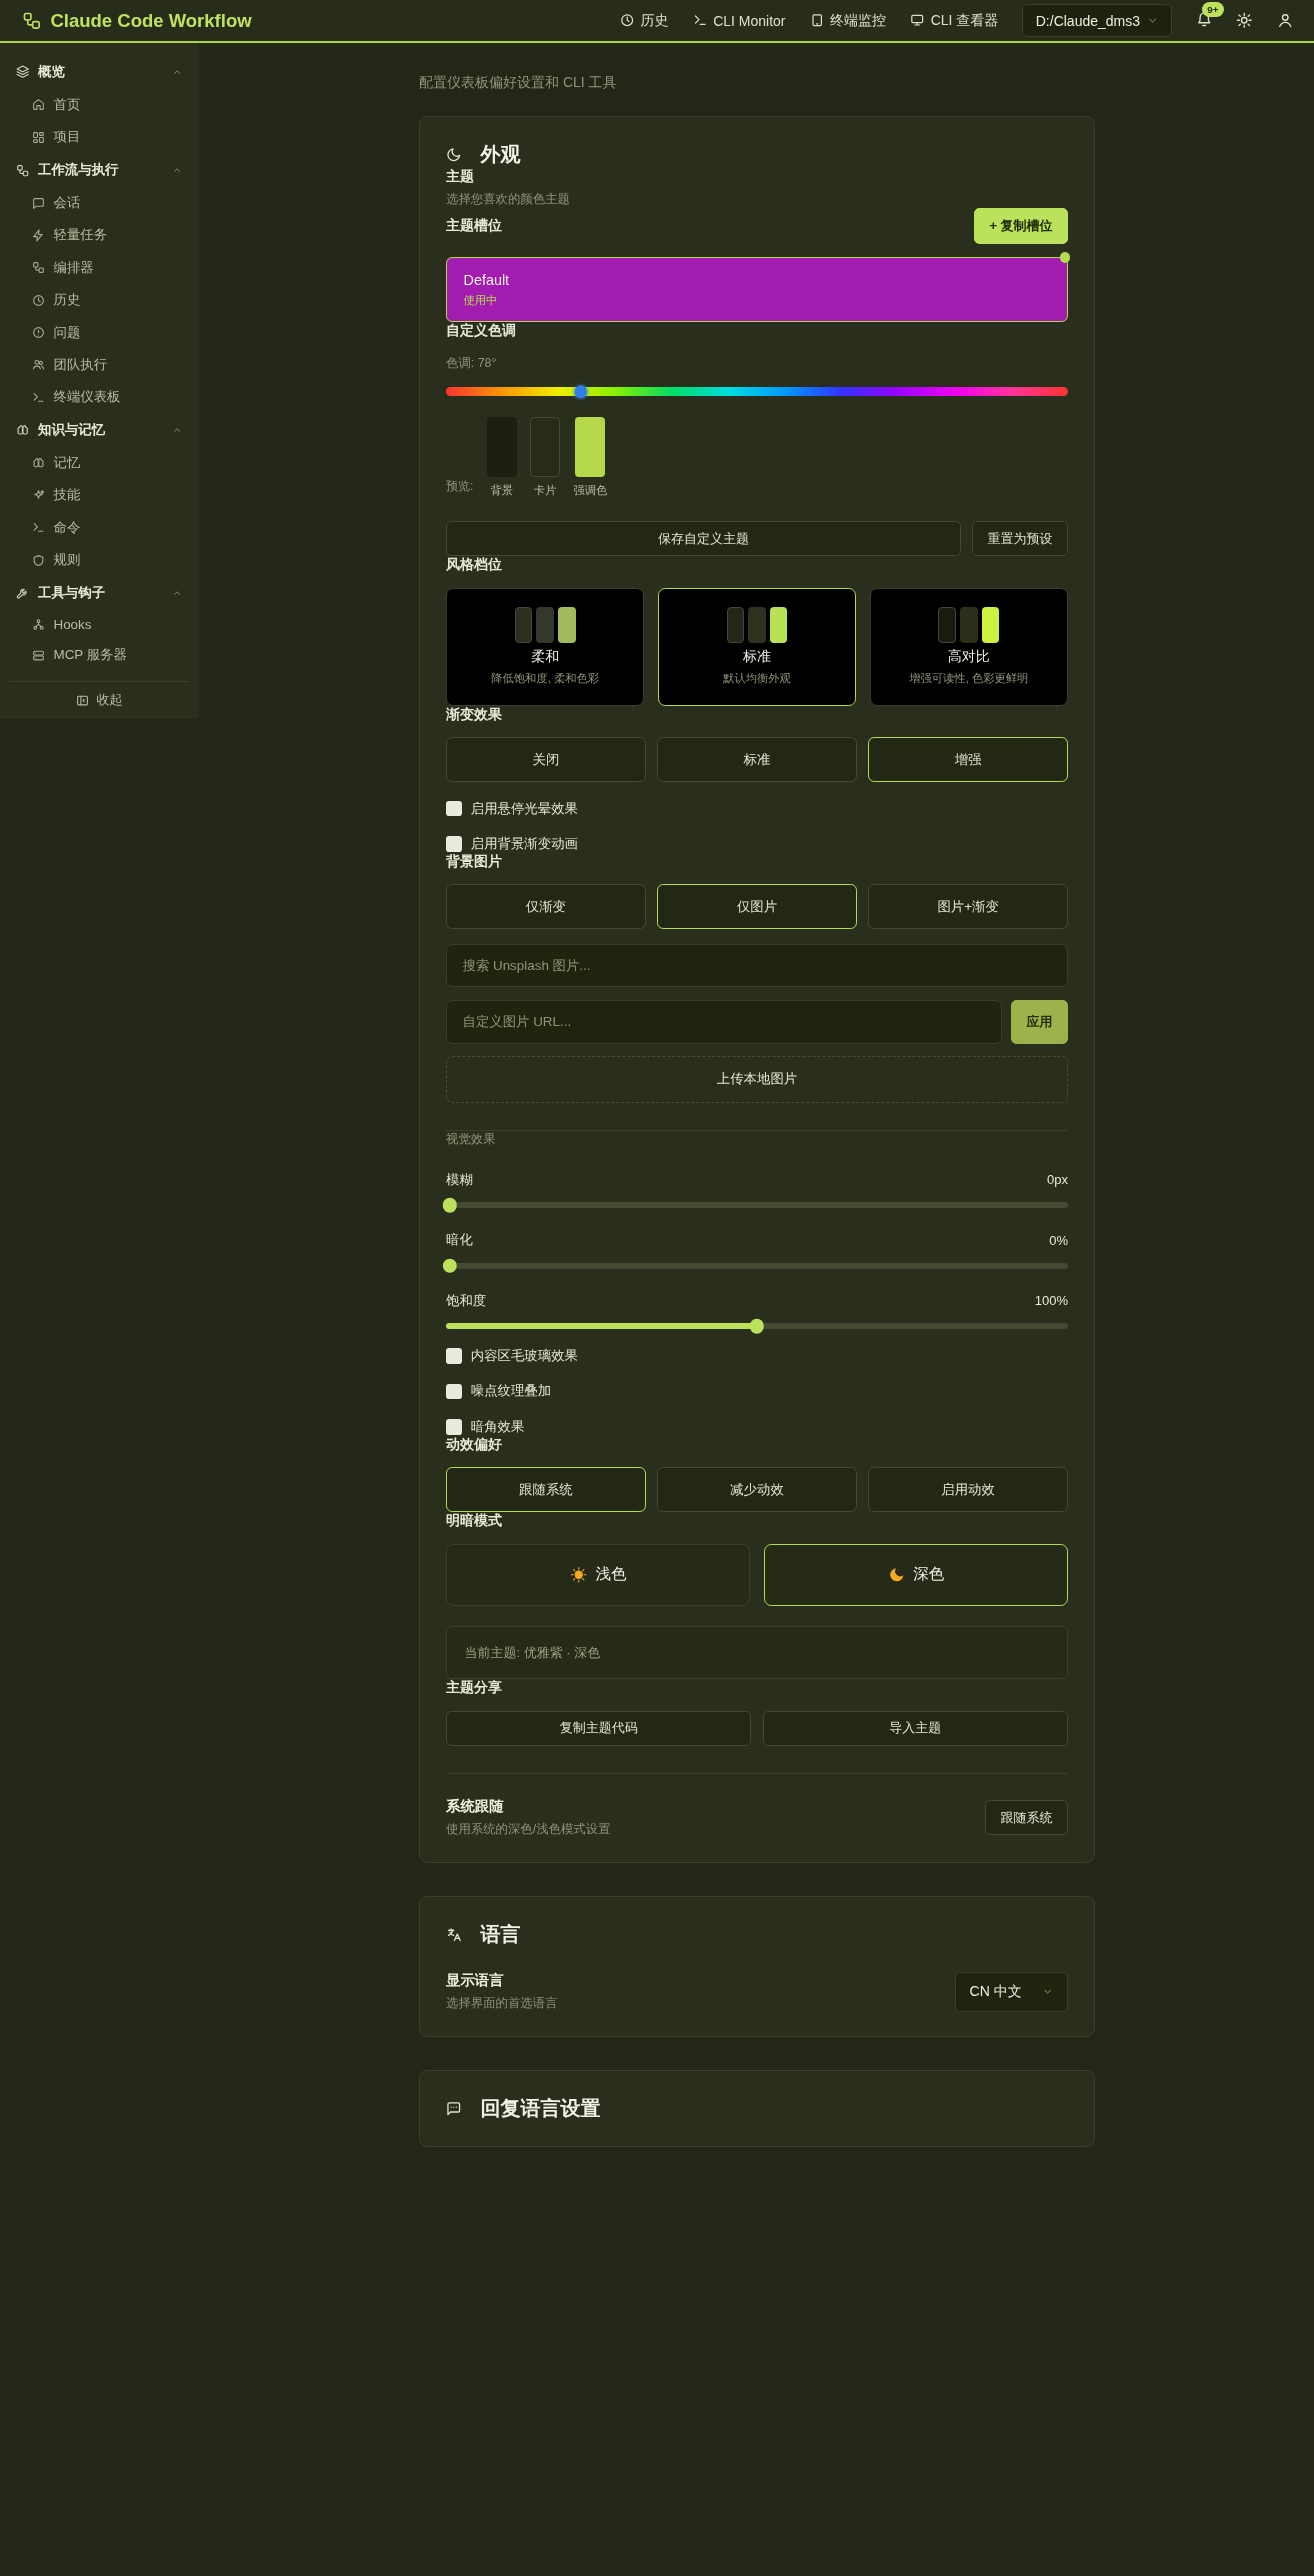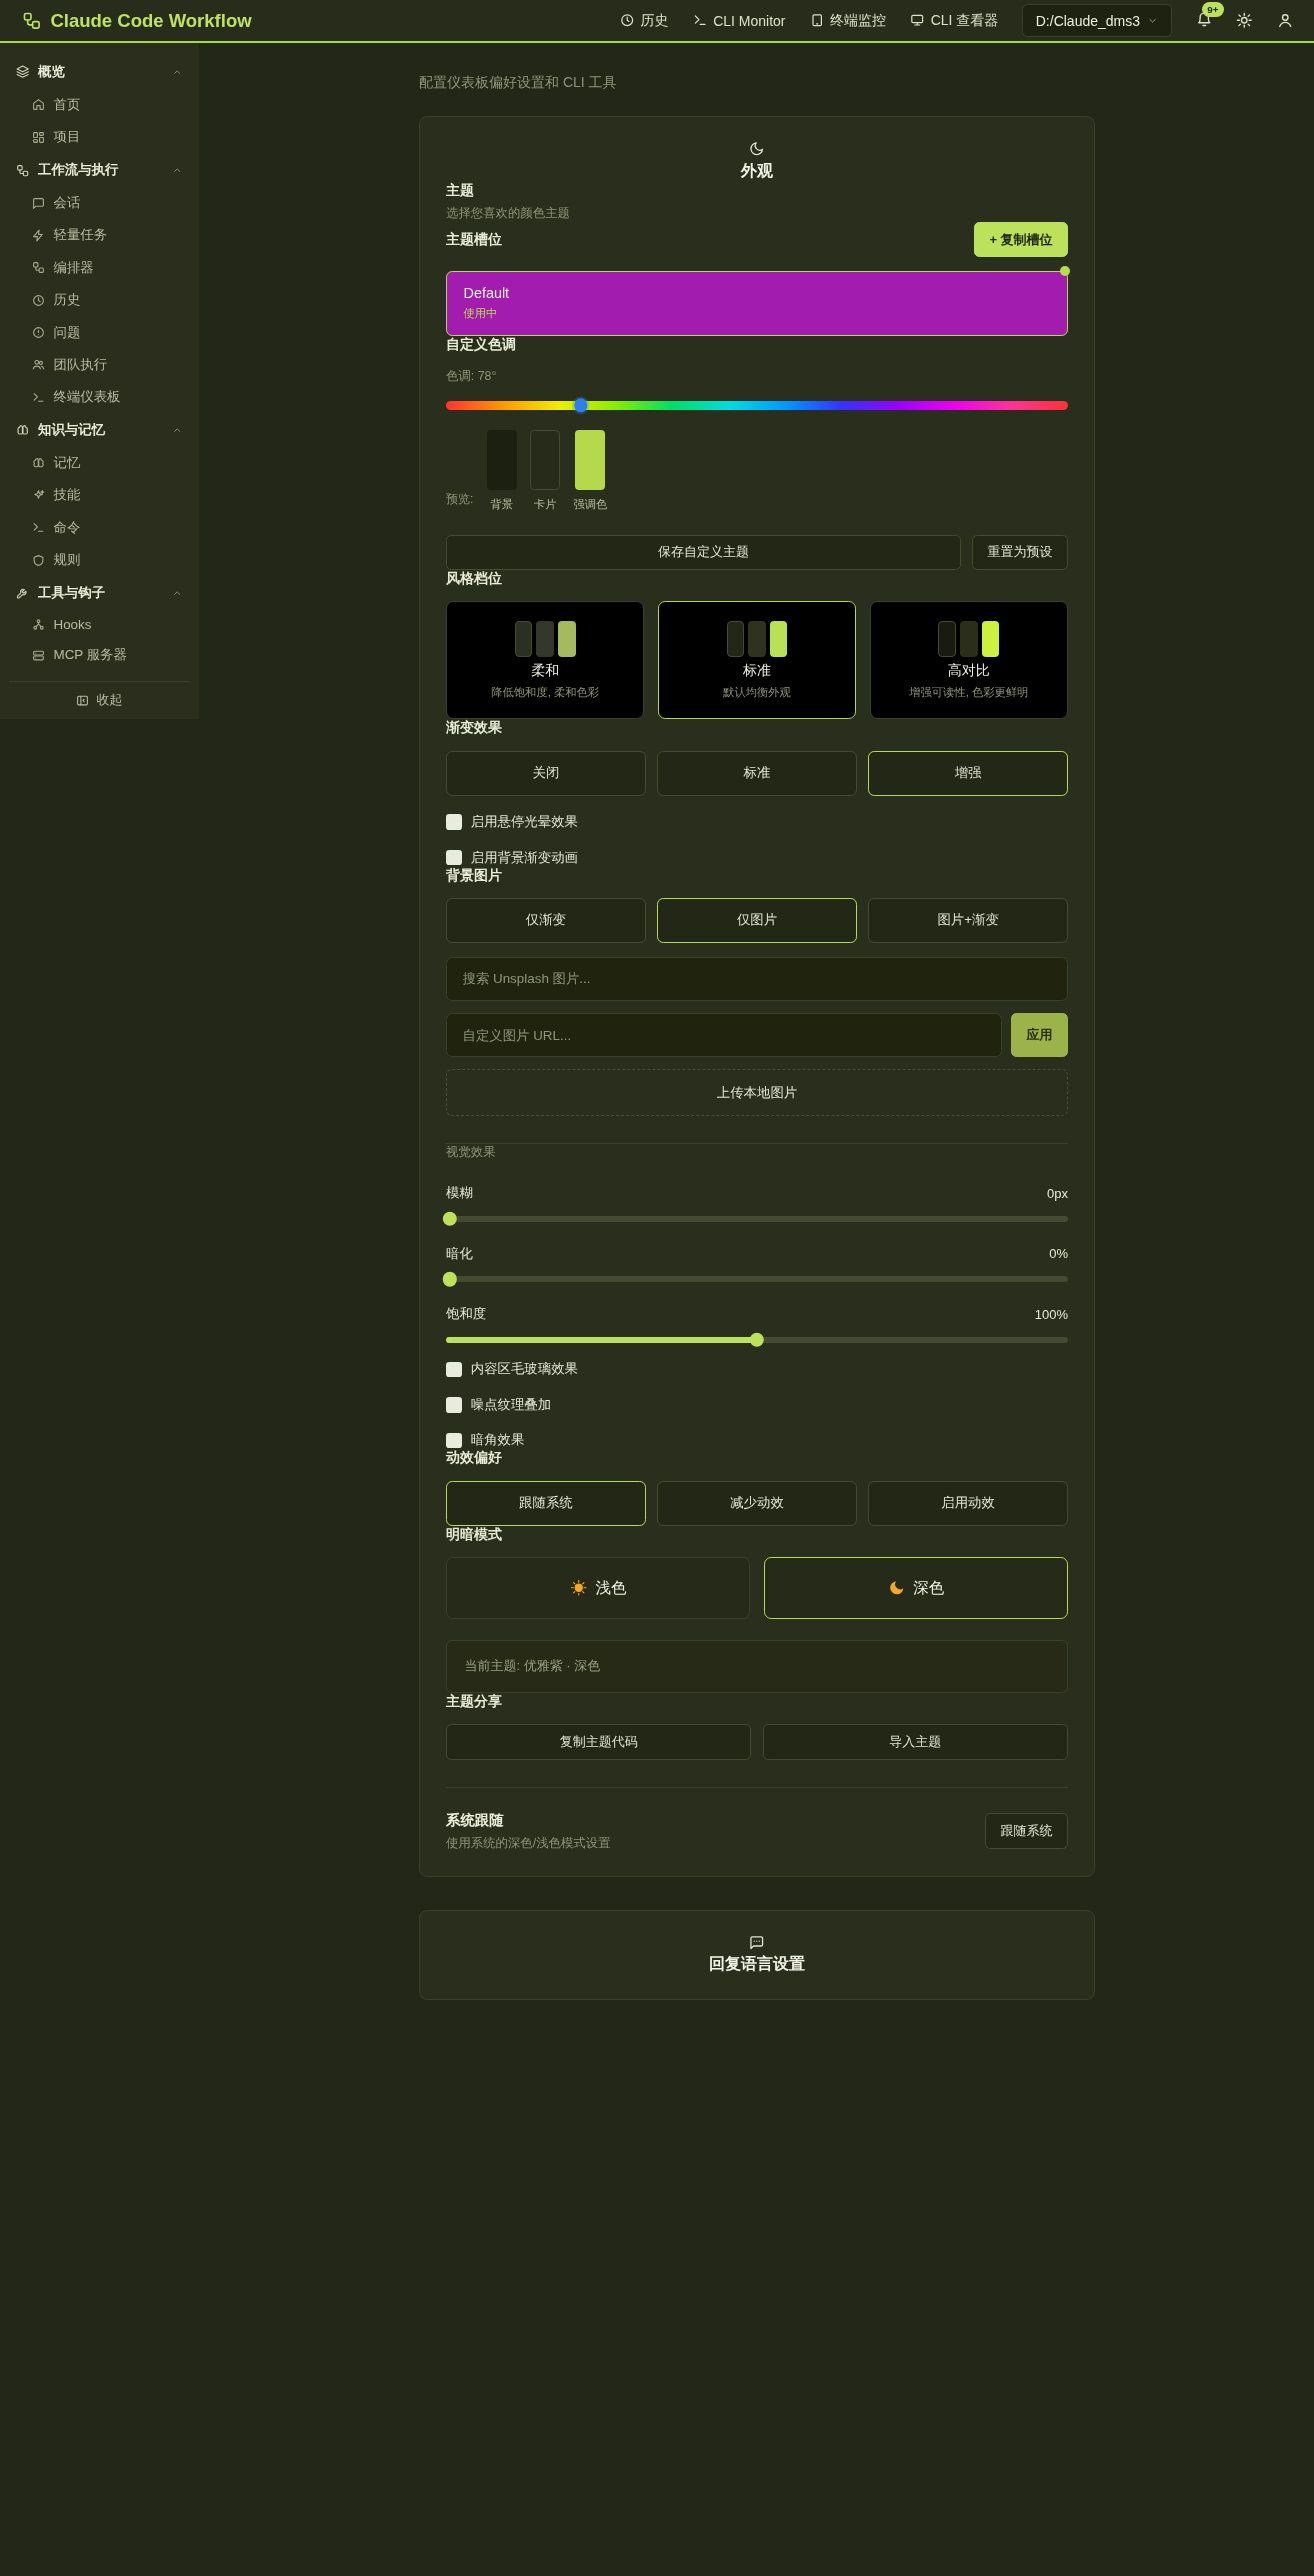--- a/index.html
+++ b/index.html
@@ -40,21 +40,21 @@
   main { flex:1; padding:24px 0 31px; }
   .container { width:676px; margin:0 auto; }
 
   
   .ptitle { display:flex; align-items:center; gap:9.3px; font-size:23px; font-weight:bold; color:#f1f3e4; }
   .ptitle .icon { font-size:20.6px; color:#bce25b; }
   .psub { font-size:14px; color:#8f9579; margin:7.2px 0 24px; }
 
   
   .card { background:#2a2e1c; border:0.5px solid #3c402b; border-radius:8.2px; padding:24px 26px; margin-bottom:33px; }
-  .card-h { display:flex; align-items:center; gap:4px; font-size:16px; font-weight:bold; color:#f1f3e4;flex-direction:column; }
+  .card-h { display:flex; align-items:center; gap:19px; font-size:20px; font-weight:bold; color:#f1f3e4; }
   .card-h .icon { font-size:15.5px; color:#e3e6d4; }
 
   .lbl { font-size:14px; font-weight:bold; color:#e7ead6; }
   .sub { font-size:12.4px; color:#8f9579; margin-top:5.2px; }
   .mut { font-size:12.4px; color:#8f9579; }
   .sect { }
   .row { display:flex; align-items:center; justify-content:space-between; }
 
   .btn { display:inline-flex; align-items:center; gap:6.2px; border-radius:5.2px; padding:7.7px 14.4px;
          font-size:13px; border:0.5px solid #454a32; background:#23271593; background:#232715;
@@ -656,20 +656,45 @@
 
     <div class="setrow">
       <div>
         <div class="settitle">系统跟随</div>
         <div class="setdesc">使用系统的深色/浅色模式设置</div>
       </div>
       <button class="btn">跟随系统</button>
     </div>
   </div>
 
+  <div class="card">
+    <div class="card-h">
+      <span class="icon">
+              <svg viewBox="0 0 24 24" fill="none" stroke="currentColor" stroke-width="2" stroke-linecap="round" stroke-linejoin="round">
+                <path d="M4 5h8M8 3v2M10.5 5c-.5 3-2.5 6-6.5 8M6 8c1 2.5 3.5 4.5 6 5"></path>
+                <path d="M13 21l4.5-10L22 21M14.8 17.5h5.4"></path>
+              </svg>
+            </span>
+      <span>语言</span>
+    </div>
+    <div class="setrow">
+      <div>
+        <div class="settitle">显示语言</div>
+        <div class="setdesc">选择界面的首选语言</div>
+      </div>
+      <div class="select">
+        <span>CN 中文</span>
+        <span class="icon">
+                <svg viewBox="0 0 24 24" fill="none" stroke="currentColor" stroke-width="2" stroke-linecap="round" stroke-linejoin="round">
+                  <path d="M6 9l6 6 6-6"></path>
+                </svg>
+              </span>
+      </div>
+    </div>
+  </div>
 
   <div class="card">
     <div class="card-h">
       <span class="icon">
               <svg viewBox="0 0 24 24" fill="none" stroke="currentColor" stroke-width="2" stroke-linecap="round" stroke-linejoin="round">
                 <path d="M21 15a2 2 0 0 1-2 2H7l-4 4V5a2 2 0 0 1 2-2h14a2 2 0 0 1 2 2z"></path>
                 <path d="M8 9.5h.01M12 9.5h.01M16 9.5h.01"></path>
               </svg>
             </span>
       <span>回复语言设置</span>

